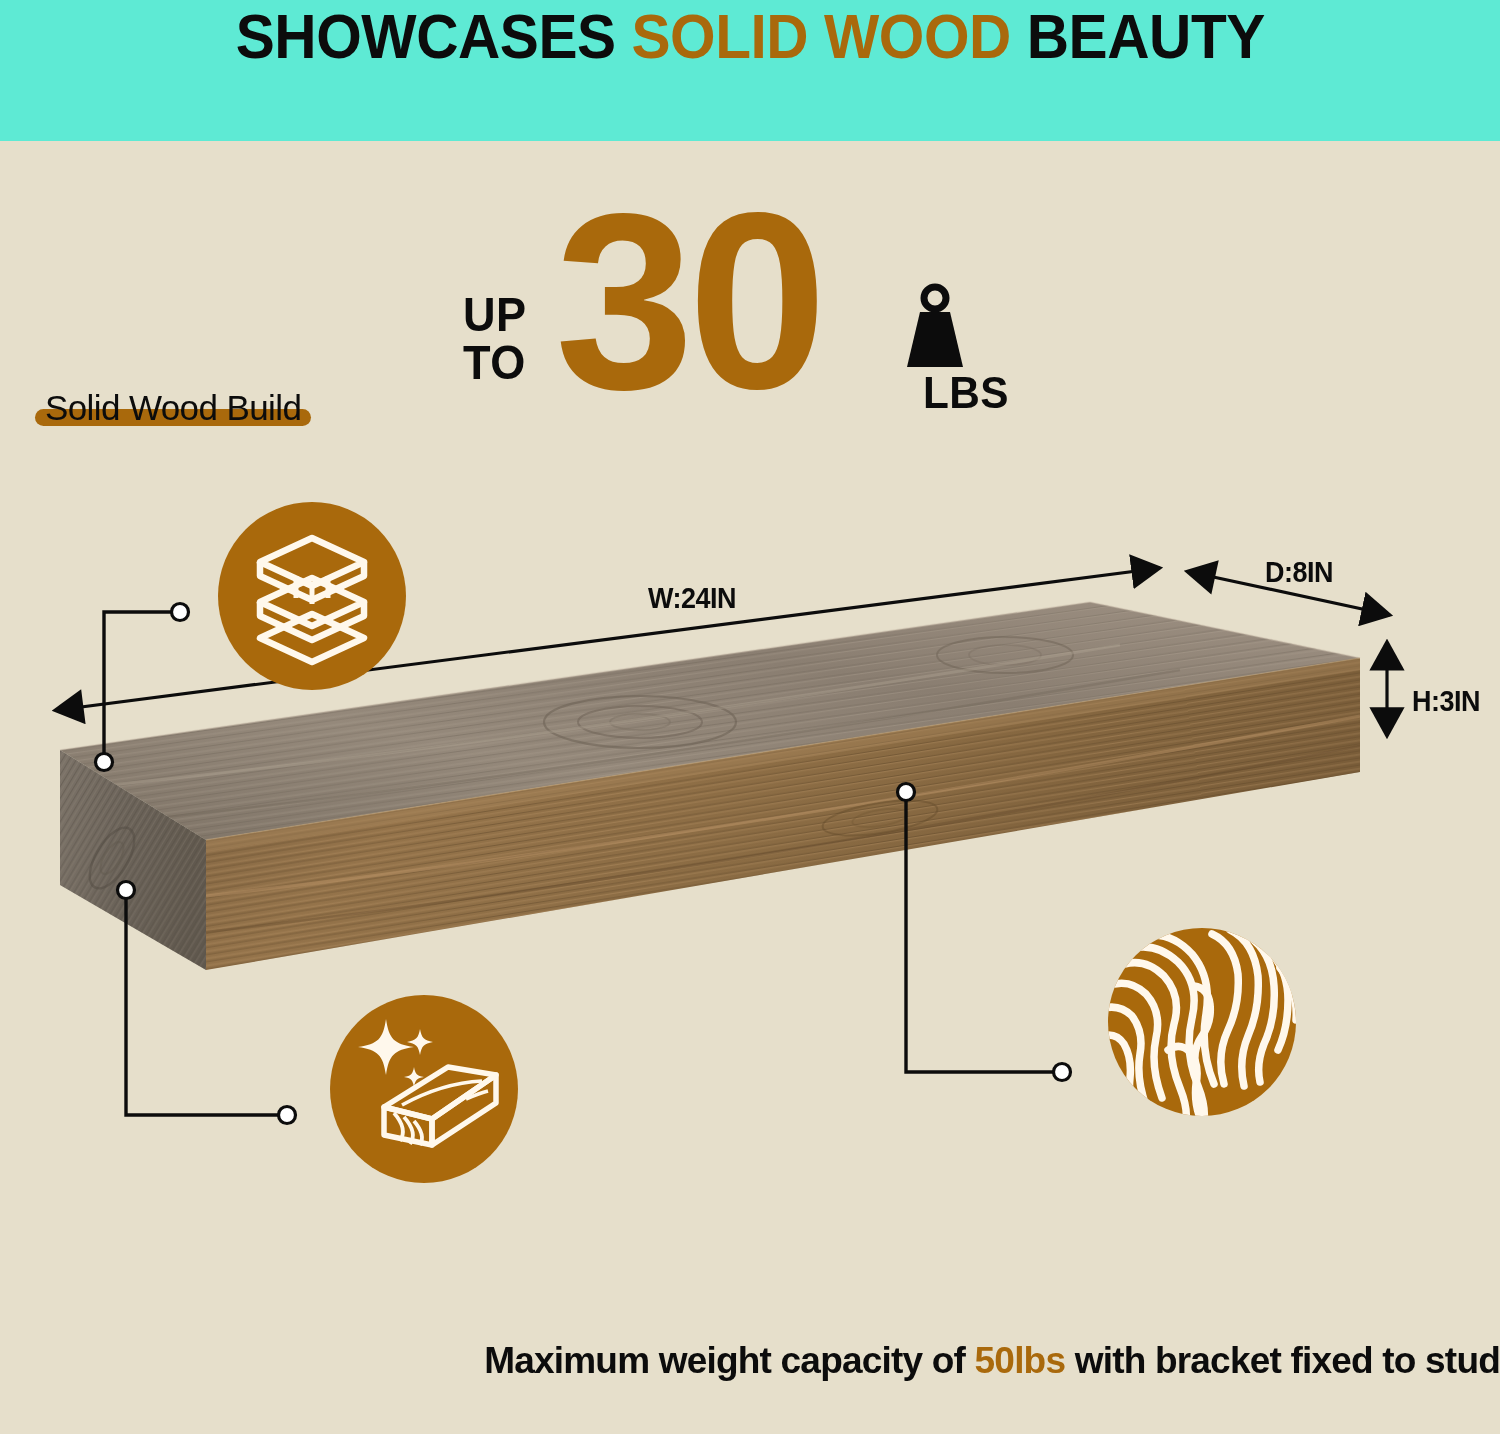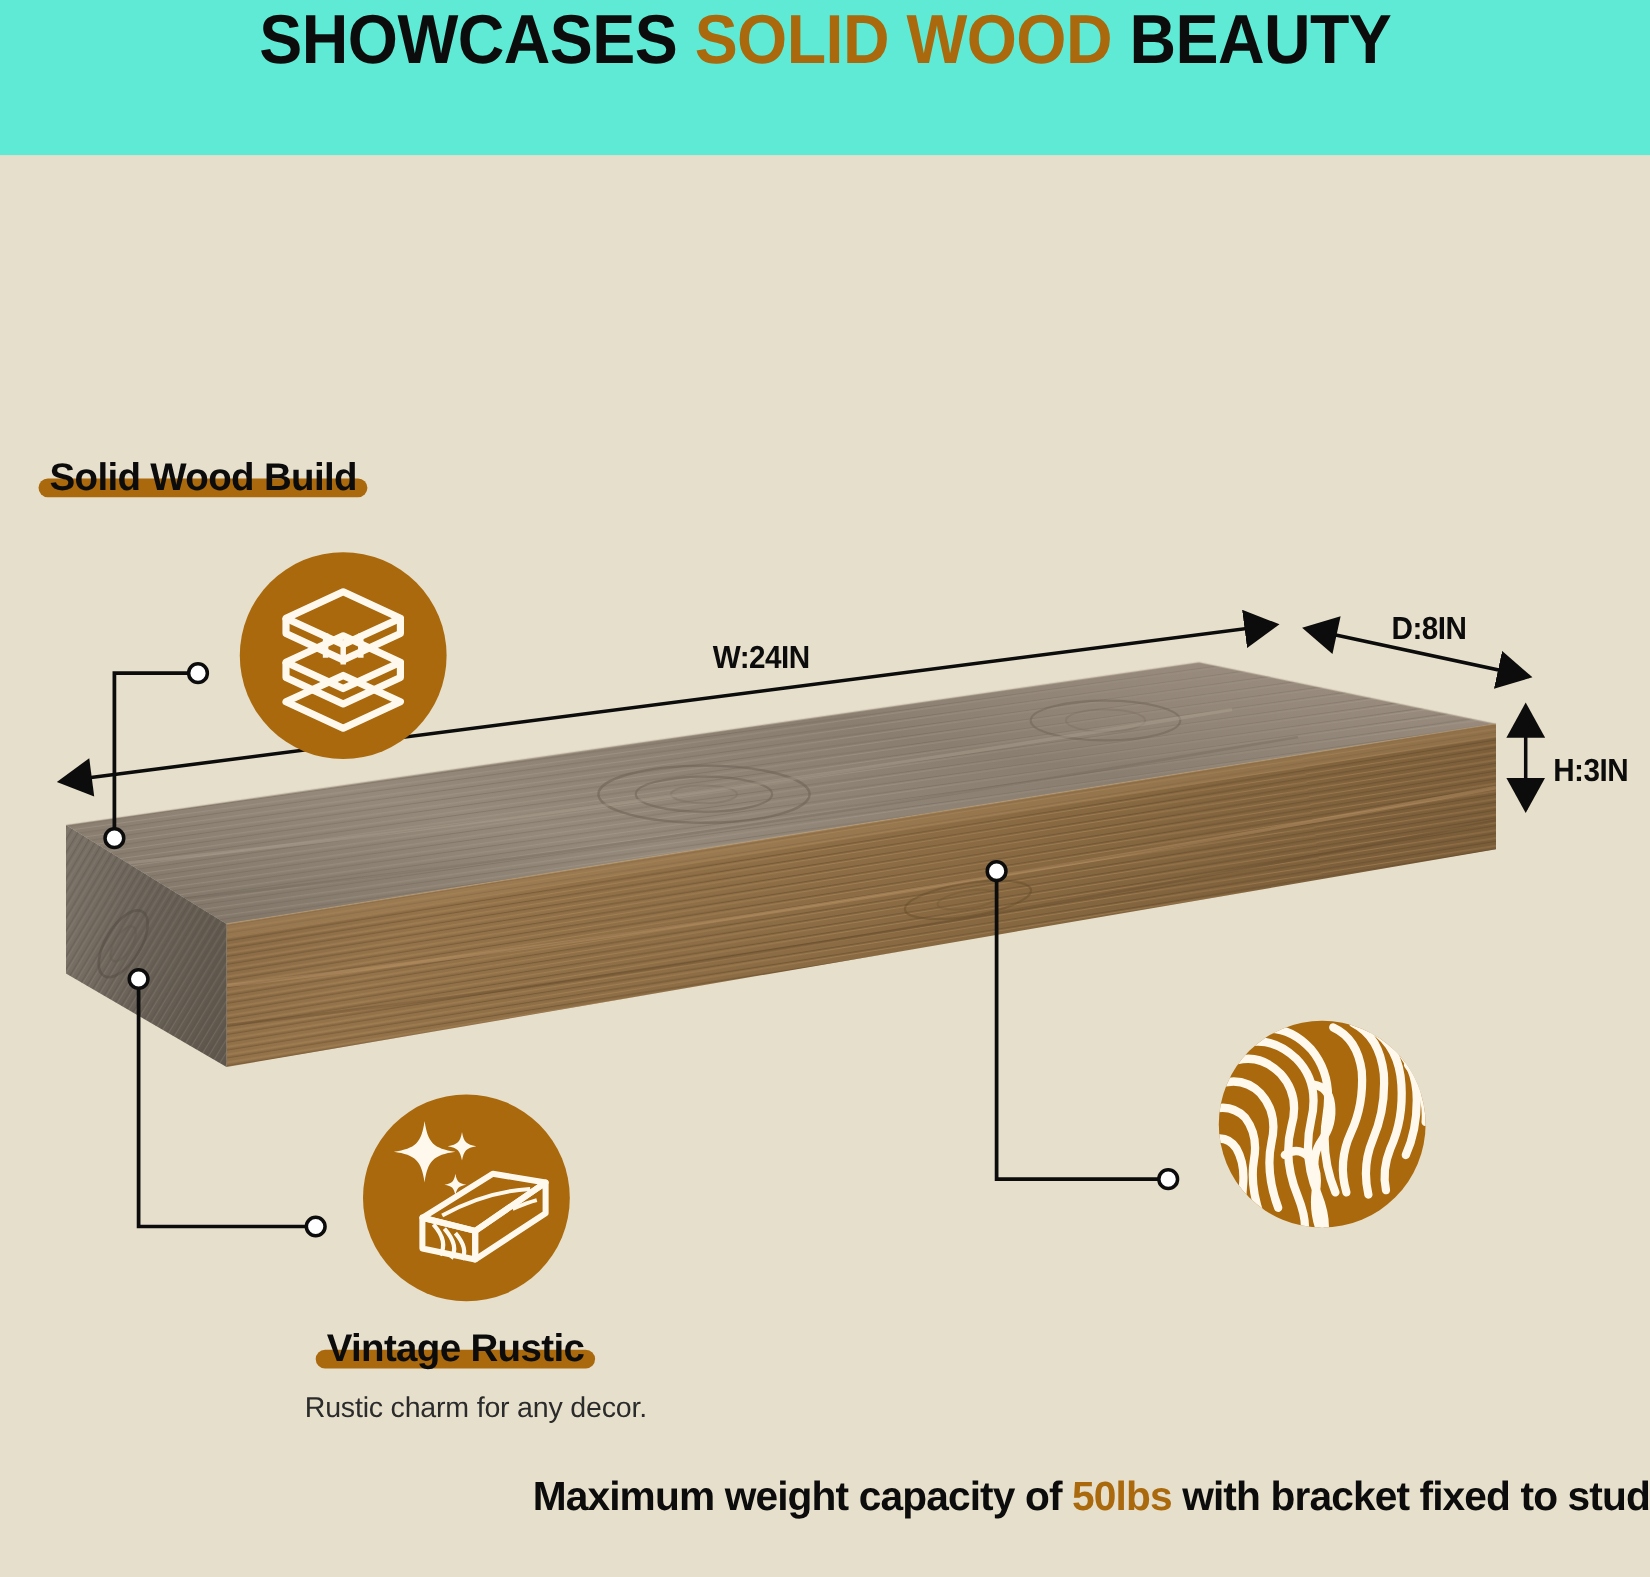--- a/index.html
+++ b/index.html
@@ -70,22 +70,22 @@
   
   .feature { position:absolute; }
   .feat-title-wrap { position:relative; display:inline-block; }
   .feat-underline {
     position:absolute; left:-10px; right:-10px;
     bottom:2px; height:17px;
     background:#A9690C; border-radius:9px; z-index:0;
   }
   .feat-title {
     position:relative; z-index:1;
-    font-size:35px; font-weight:bold; color:#0C0C0C;
-    letter-spacing:-0.6px; white-space:nowrap;margin-top:26px;
+    font-size:35px; font-weight:normal; color:#0C0C0C;
+    letter-spacing:-0.6px; white-space:nowrap;
   }
   .feat-sub {
     font-size:26px; color:#2B2B2B;
     letter-spacing:-0.2px; white-space:nowrap;
   }
 
   .badge {
     position:absolute;
     border-radius:50%;
     background:#A9690C;
@@ -113,20 +113,35 @@
 </style>
 </head>
 <body>
 
 <div id="stage">
 
   <div class="header-band">
     <div class="headline"><span>SHOWCASES </span><span class="amber">SOLID WOOD</span><span> BEAUTY</span></div>
   </div>
 
+  <div class="capacity">
+    <div class="cap-upto">
+      <div>UP</div>
+      <div>TO</div>
+    </div>
+    <div class="cap-number">30</div>
+
+    <div class="weight-icon">
+      <svg viewBox="0 0 80 86" width="80" height="86">
+        <circle cx="40" cy="13" r="11" fill="none" stroke="#0C0C0C" stroke-width="7"></circle>
+        <path d="M25 27 H55 L68 82 H12 Z" fill="#0C0C0C"></path>
+      </svg>
+    </div>
+    <div class="cap-lbs">LBS</div>
+  </div>
 
   <div class="board">
     <svg viewBox="0 0 1440 470" width="1440" height="470">
       <defs>
 
         <linearGradient id="topFace" x1="0" y1="1" x2="1" y2="0">
           <stop offset="0" stop-color="#7E7366"></stop>
           <stop offset="0.35" stop-color="#95897B"></stop>
           <stop offset="0.65" stop-color="#8A7E71"></stop>
           <stop offset="1" stop-color="#9E9183"></stop>
@@ -301,27 +316,20 @@
         <path d="M64 118 Q78 134 70 146" stroke-width="3.8"></path>
         <path d="M74 122 Q88 138 80 149" stroke-width="3.8"></path>
         <path d="M84 126 Q96 140 90 150" stroke-width="3.8"></path>
 
         <path d="M72 110 Q112 88 152 86" stroke-width="3.6"></path>
         <path d="M136 104 Q150 98 158 96" stroke-width="3.6"></path>
       </g>
     </svg>
   </div>
 
-  <div class="feature" style="left:297px; top:1180px;">
-    <div class="feat-title-wrap">
-      <div class="feat-underline"></div>
-      <div class="feat-title">Vintage Rustic</div>
-    </div>
-    <div class="feat-sub" style="margin-top:18px; margin-left:-20px;">Rustic charm for any decor.</div>
-  </div>
 
   <div class="badge" style="left:1108px; top:928px; width:188px; height:188px;">
     <svg viewBox="0 0 188 188" width="188" height="188">
       <g fill="none" stroke="#FFF8EC" stroke-width="7.5" stroke-linecap="round">
         <path d="M6 40 Q34 26 56 48 Q74 68 66 96 Q58 126 72 160 Q80 180 78 194"></path>
         <path d="M14 24 Q44 10 70 34 Q92 56 84 90 Q76 124 90 158 Q98 178 96 194"></path>
         <path d="M30 10 Q60 0 84 26 Q104 50 98 86 Q92 122 106 156"></path>
         <path d="M-6 60 Q20 48 38 66 Q54 84 48 110 Q42 138 54 170"></path>
         <path d="M-10 82 Q10 74 24 88 Q36 104 32 126 Q28 150 38 178"></path>
         <path d="M-6 108 Q8 104 16 116 Q24 130 22 150 Q20 170 26 188"></path>

